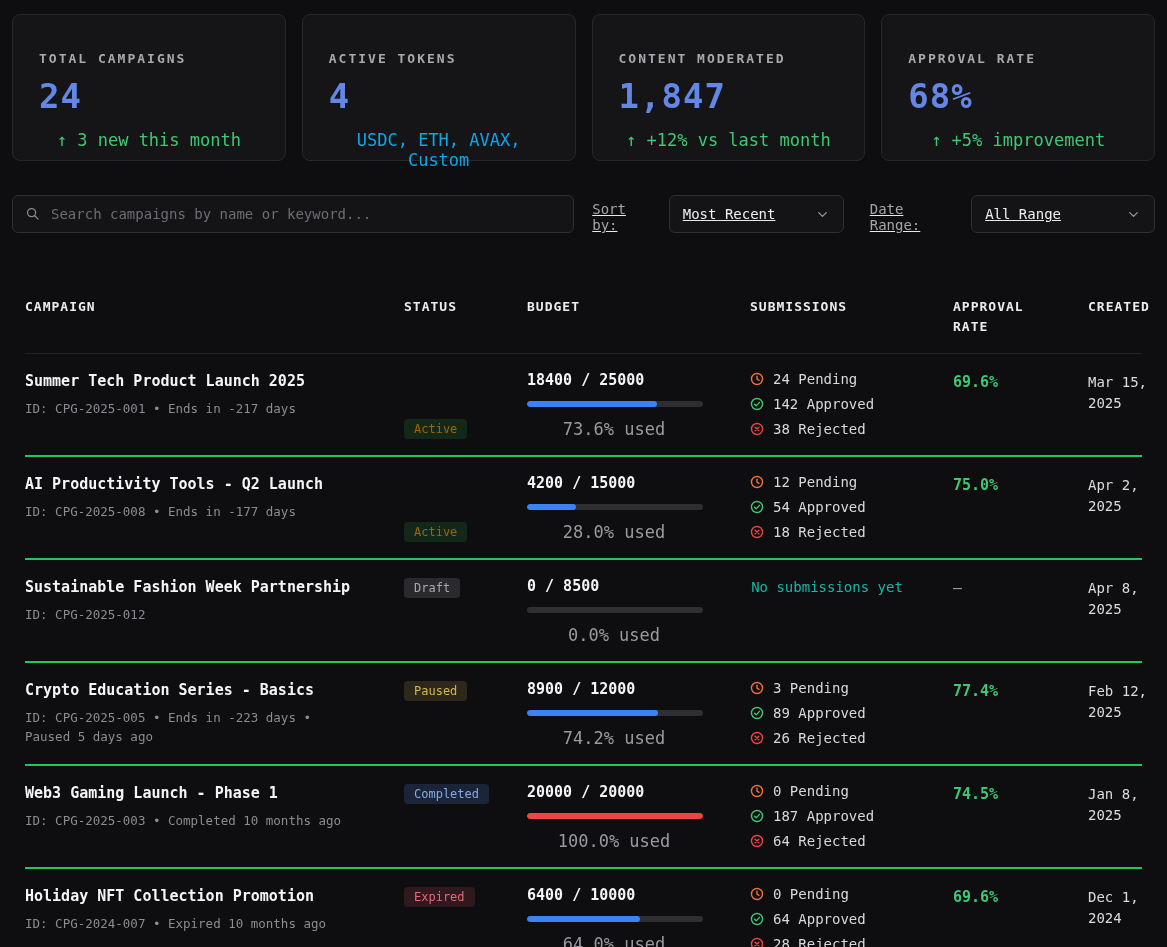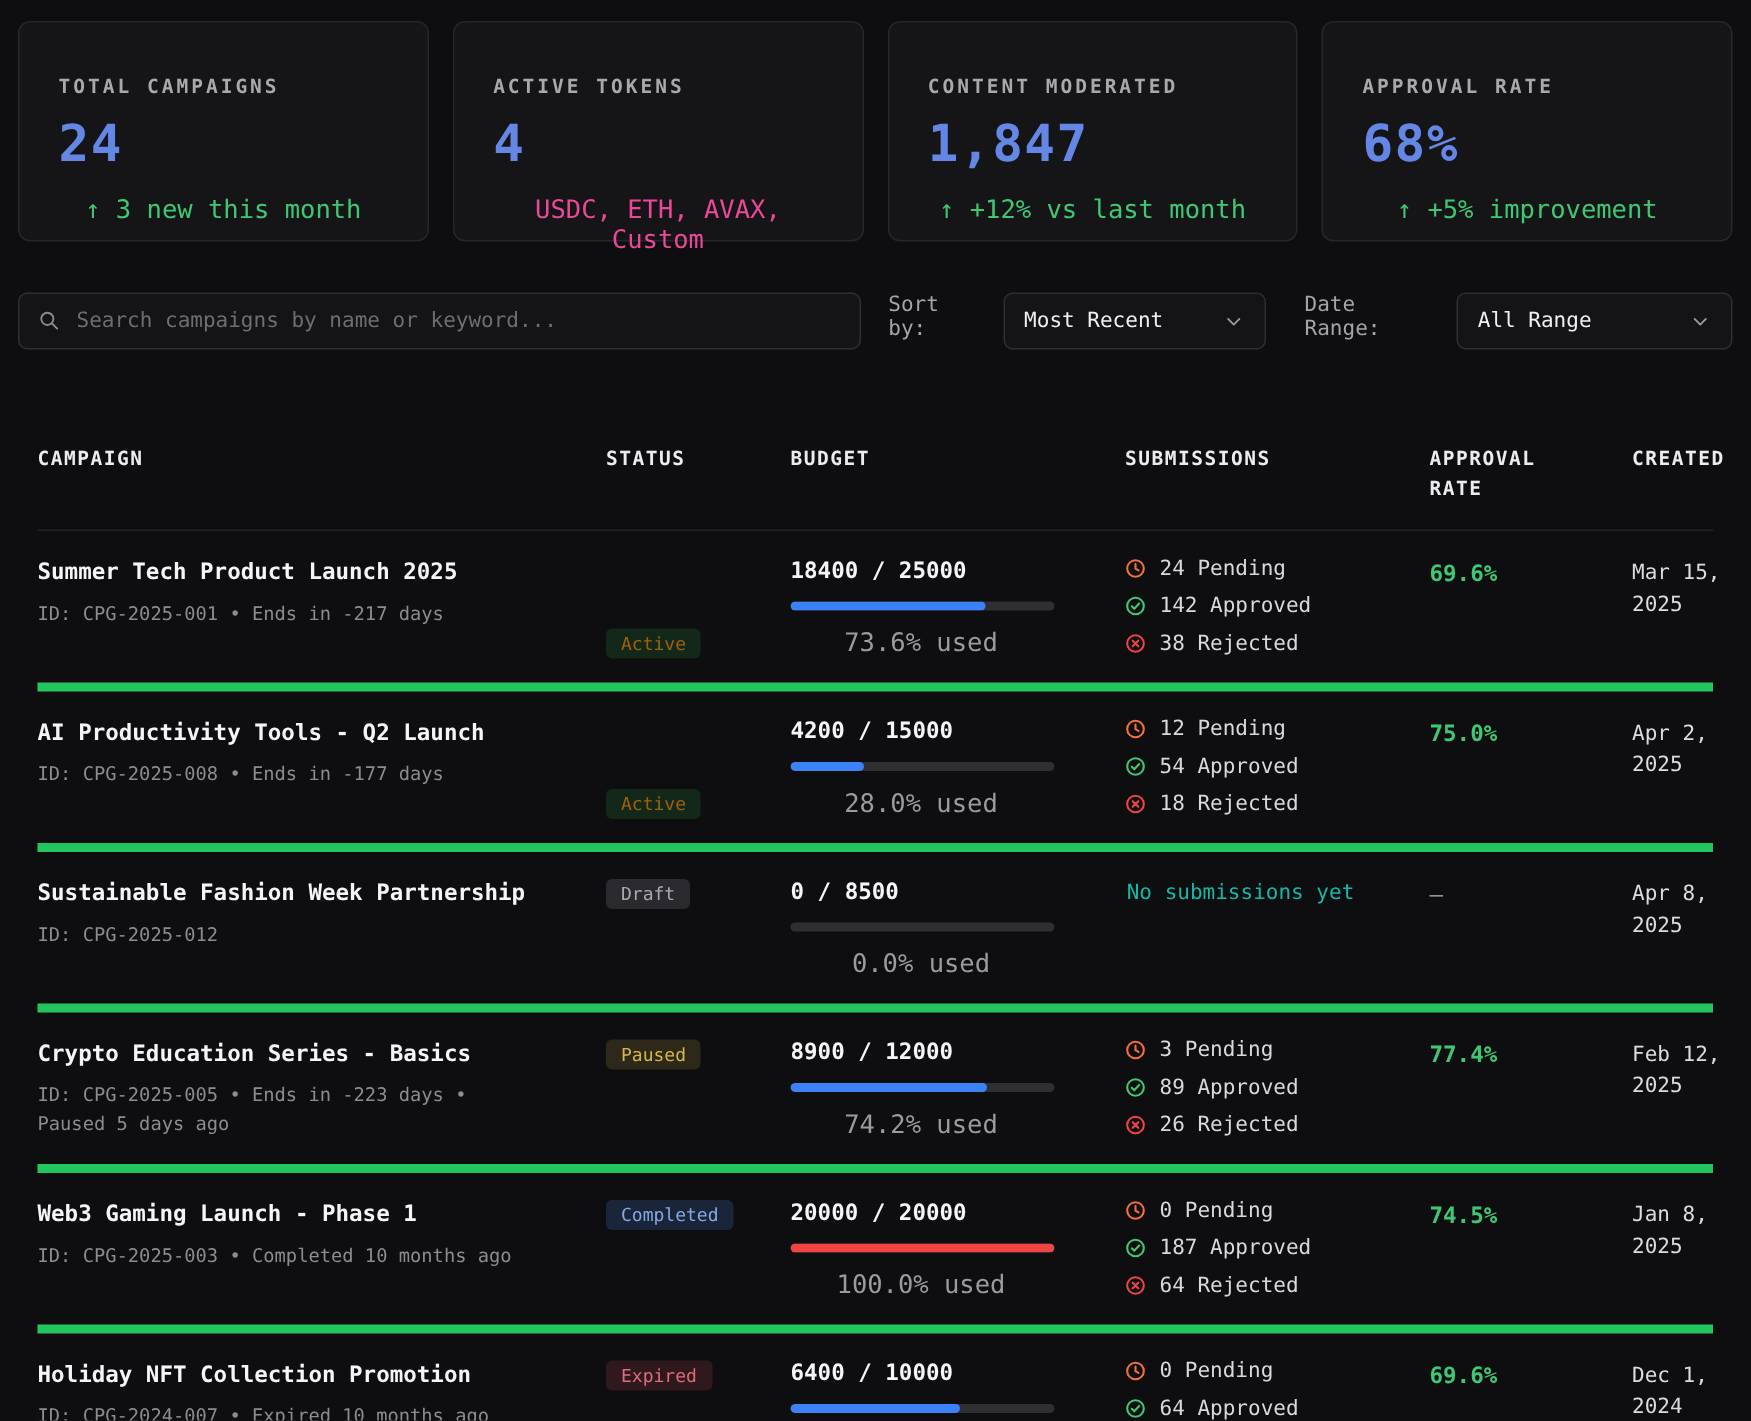--- a/index.html
+++ b/index.html
@@ -18,24 +18,24 @@
     flex: 1;
     background: #151518;
     border: 1px solid #27272b;
     border-radius: 8px;
     padding: 36px 26px 22px;
     height: 147px;
   }
   .stat-label { color: #a8a8ae; font-size: 13px; letter-spacing: 2px; font-weight: bold; }
   .stat-value { color: #6487e5; font-size: 34px; font-weight: bold; margin-top: 10px; letter-spacing: 1px; }
   .stat-sub { margin-top: 14px; font-size: 17px; color: #3fc873; text-align: center; }
-  .stat-sub[data-type="neutral"] { color: #ec4899; }
+  .stat-sub[data-type="neutral"] { color: #0ea5e9; }
 
   
-  .filter-row { display: flex; align-items: flex-start; margin-top: 34px; }
+  .filter-row { display: flex; align-items: flex-end; margin-top: 34px; text-decoration: underline; }
   .search-box { position: relative; width: 570px; }
   .search-box .icon-search {
     position: absolute; left: 13px; top: 11px; width: 15px; height: 15px; color: #8a8a90;
   }
   .search-box input {
     width: 100%; height: 38px;
     background: #141416; border: 1px solid #2e2e33; border-radius: 6px;
     color: #e8e8ea; font-family: inherit; font-size: 14px;
     padding: 0 12px 0 38px; outline: none;
   }
@@ -57,21 +57,21 @@
     display: grid;
     grid-template-columns: 356px 100px 200px 180px 112px 104px 1fr;
     align-items: start;
     gap: 23px;
   }
   .t-head { padding: 18px 0 16px; border-bottom: 1px solid #232327; }
   .t-head .hcell {
     color: #ececee; font-size: 13px; font-weight: bold; letter-spacing: 1px;
     padding-right: 18px; line-height: 1.55;
   }
-  .t-row { padding: 17px 0 16px; border-bottom: 6px solid #22c55e; min-height: 92px; }
+  .t-row { padding: 17px 0 16px; border-bottom: 2px solid #22c55e; min-height: 92px; }
   .cell { padding-right: 26px; }
 
   .row-title { color: #f5f5f7; font-size: 15px; font-weight: bold; line-height: 1.45; }
   .row-meta { color: #8b8b92; font-size: 12.5px; margin-top: 7px; line-height: 1.5; }
 
   .badge {
     display: inline-block; font-size: 12px; padding: 3px 10px; border-radius: 4px;
     background: #2a2a2e; color: #a9a9af;
   }
   .badge[data-status="active"]    { background: rgba(46,160,67,0.18);  color: #a16207; margin-top: 48px; }

